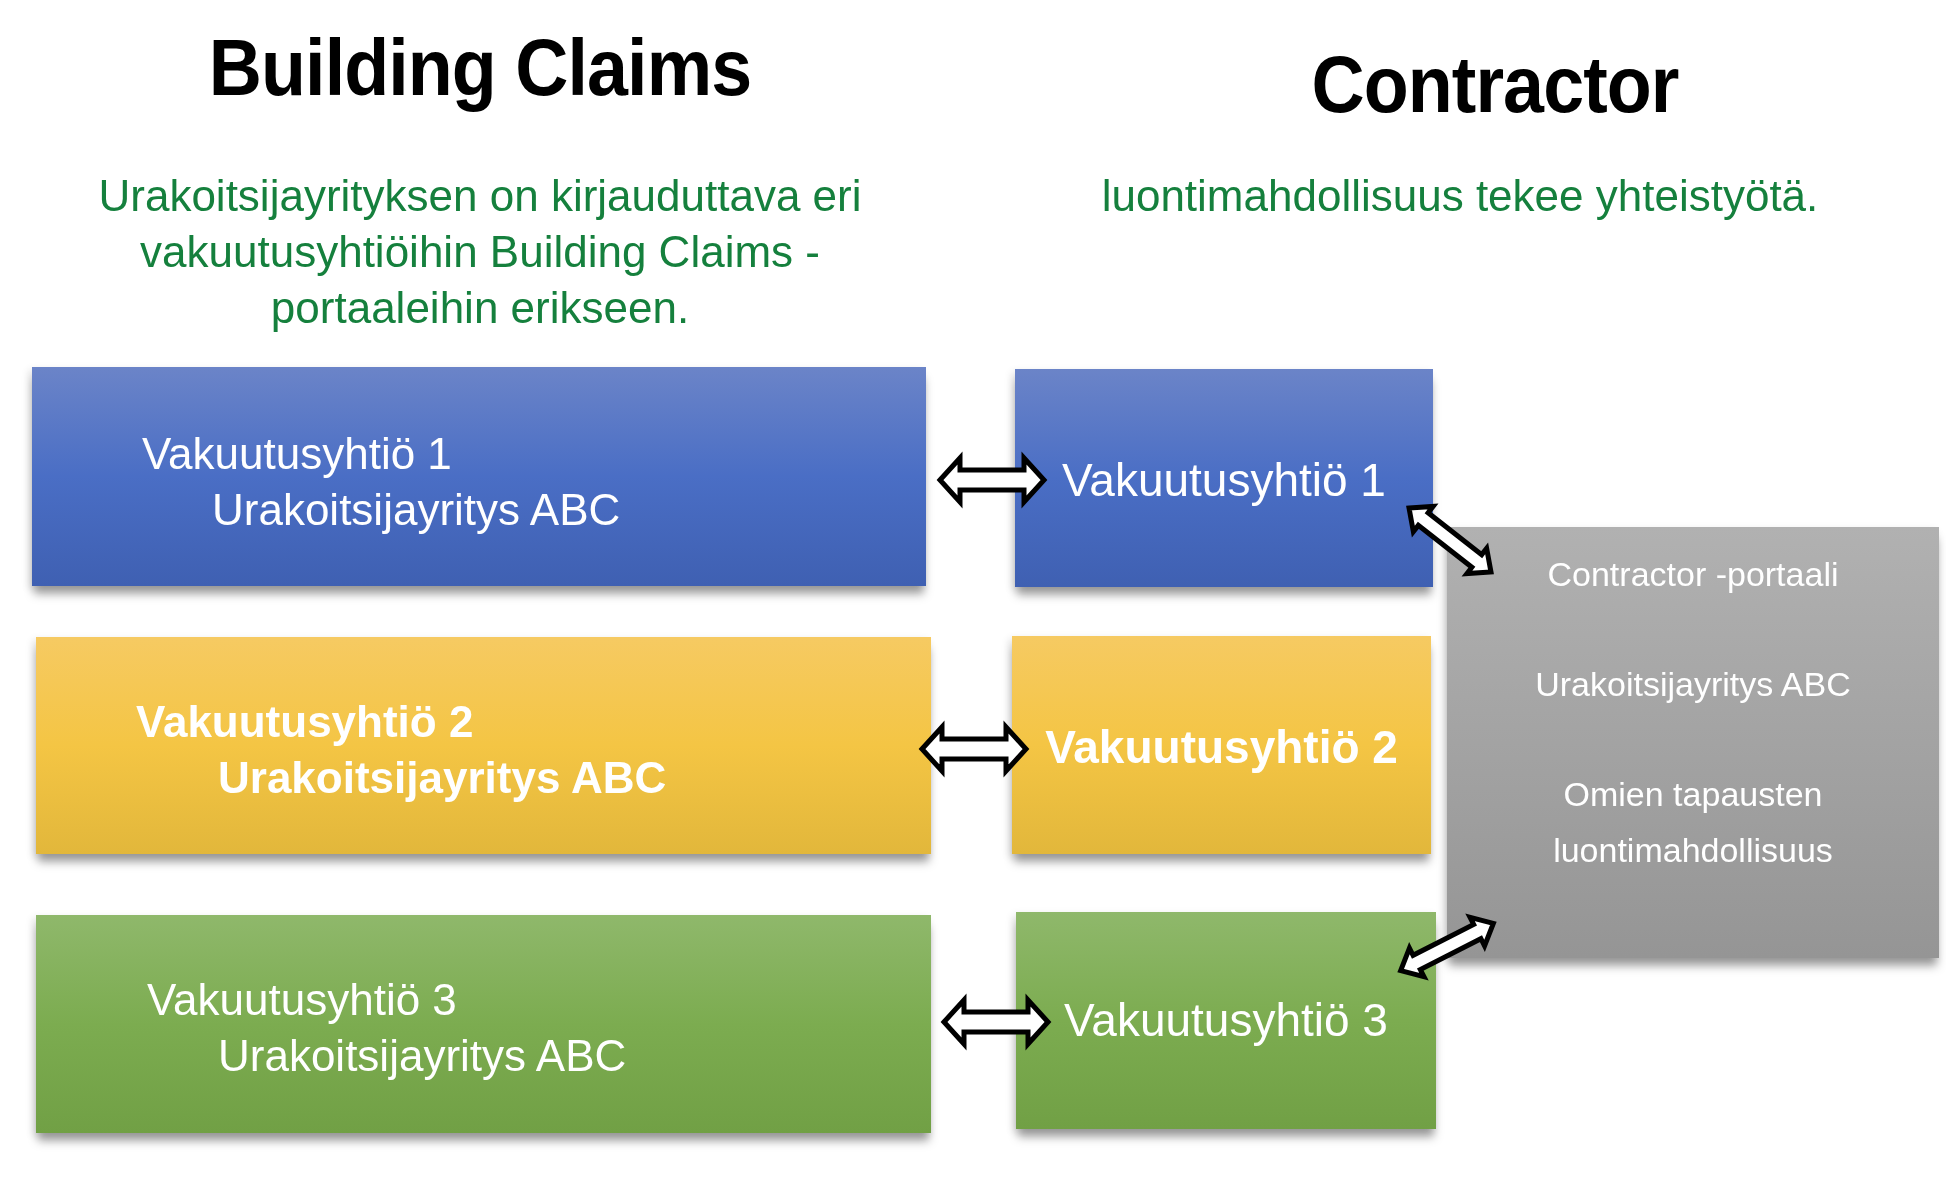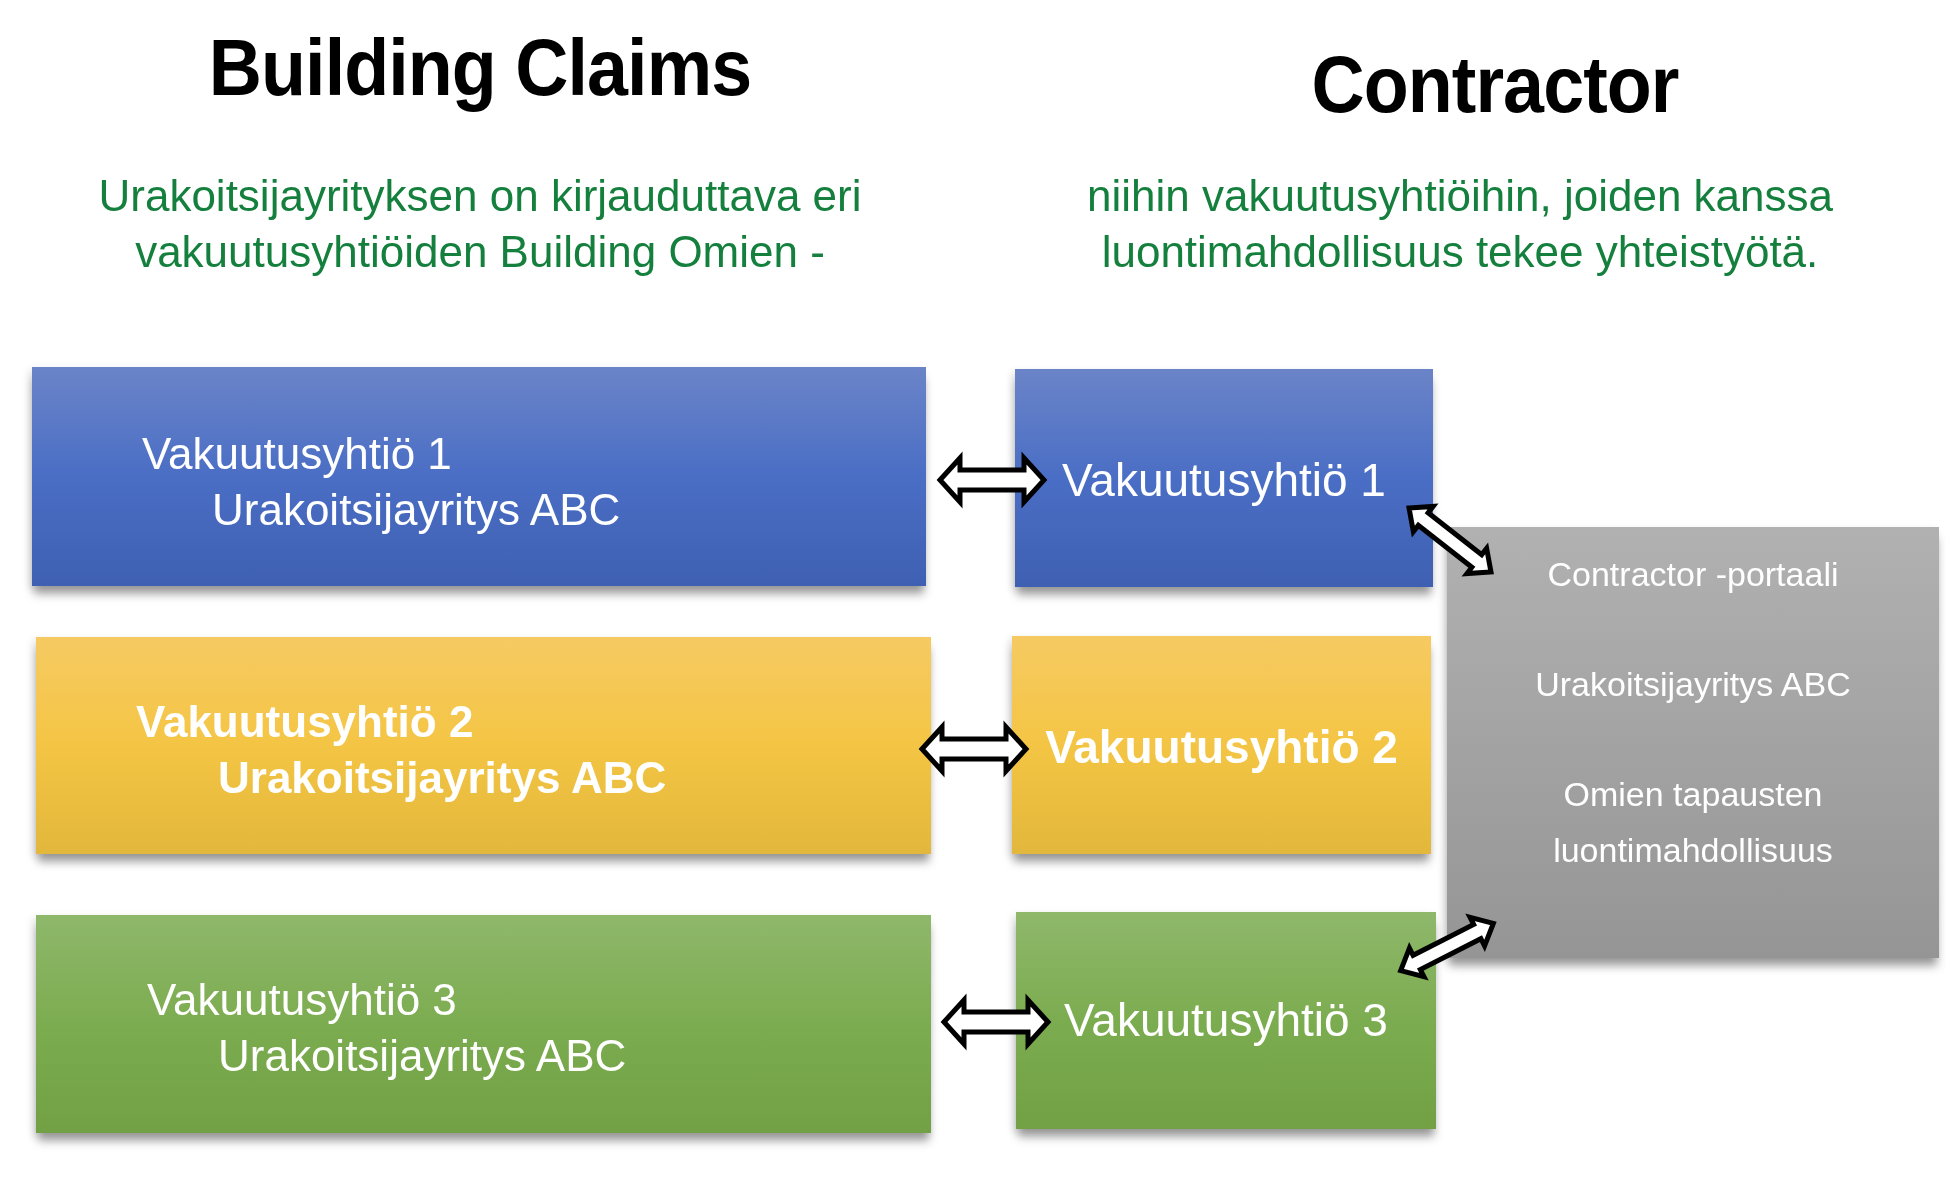--- a/index.html
+++ b/index.html
@@ -105,24 +105,24 @@
   }
 </style>
 </head>
 <body>
 
 <div class="title" id="title-left">Building Claims</div>
 <div class="title" id="title-right">Contractor</div>
 
 <div class="desc" id="desc-left">
   <div>Urakoitsijayrityksen on kirjauduttava eri</div>
-  <div>vakuutusyhtiöiden Building Omien -</div>
+  <div>vakuutusyhtiöihin Building Claims -</div>
+  <div>portaaleihin erikseen.</div>
 </div>
 <div class="desc" id="desc-right">
-  <div>niihin vakuutusyhtiöihin, joiden kanssa</div>
   <div>luontimahdollisuus tekee yhteistyötä.</div>
 </div>
 
 <div class="box blue" id="bc-1">
   <span class="bc-line1">Vakuutusyhtiö 1</span>
   <span class="bc-line2">Urakoitsijayritys ABC</span>
 </div>
 <div class="box yellow" id="bc-2">
   <span class="bc-line1">Vakuutusyhtiö 2</span>
   <span class="bc-line2">Urakoitsijayritys ABC</span>

